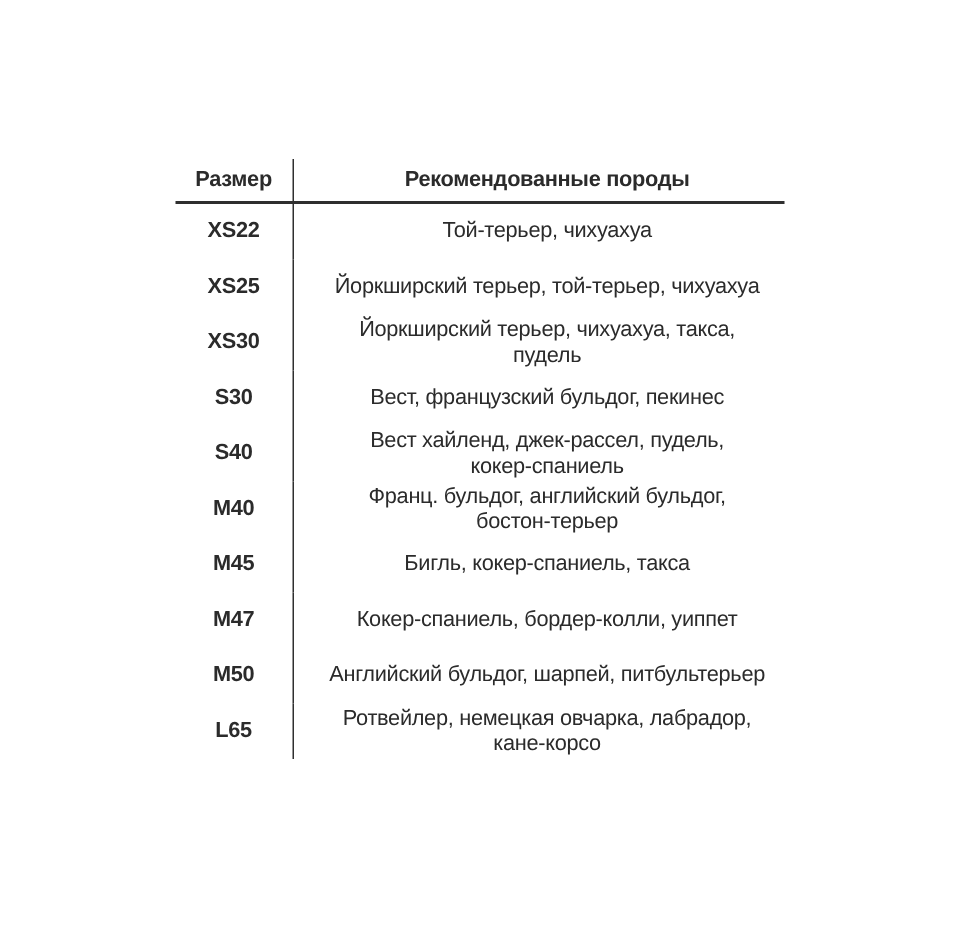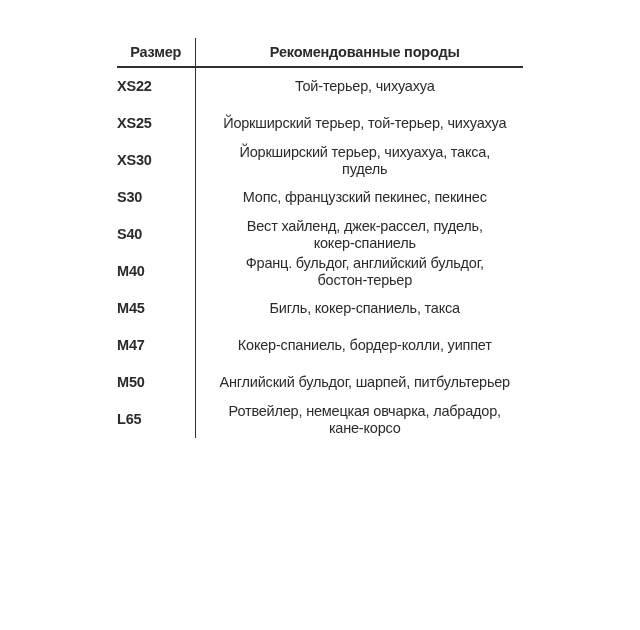--- a/index.html
+++ b/index.html
@@ -8,21 +8,21 @@
     background: #ffffff;
   }
   body {
     width: 640px;
     height: 630px;
     overflow: hidden;
     font-family: "Liberation Sans", sans-serif;
     color: #2b2b2b;
   }
   .size-table {
-    margin: 38px auto 0 auto;
+    margin: 106px auto 0 auto;
     border-collapse: collapse;
     table-layout: fixed;
     width: 406px;
   }
   .size-table col.c-size   { width: 78px; }
   .size-table col.c-breeds { width: 328px; }
 
   .size-table thead th {
     height: 28px;
     vertical-align: middle;
@@ -43,20 +43,21 @@
 
   .size-table tbody td {
     height: 37px;
     vertical-align: middle;
     font-size: 14.5px;
     line-height: 16.5px;
     letter-spacing: -0.2px;
     padding: 0;
   }
   .size-table tbody td.size-cell {
+    text-align: center;
     font-weight: 700;
     border-right: 1.5px solid #2f2f2f;
   }
   .size-table tbody td.breeds-cell {
     text-align: center;
     padding-left: 11px;
     white-space: pre-line;
   }
 </style>
 </head>
@@ -82,21 +83,21 @@
         <td class="size-cell">XS25</td>
         <td class="breeds-cell">Йоркширский терьер, той-терьер, чихуахуа</td>
       </tr>
       <tr>
         <td class="size-cell">XS30</td>
         <td class="breeds-cell">Йоркширский терьер, чихуахуа, такса,
 пудель</td>
       </tr>
       <tr>
         <td class="size-cell">S30</td>
-        <td class="breeds-cell">Мопс, французский пекинес, пекинес</td>
+        <td class="breeds-cell">Вест, французский бульдог, пекинес</td>
       </tr>
       <tr>
         <td class="size-cell">S40</td>
         <td class="breeds-cell">Вест хайленд, джек-рассел, пудель,
 кокер-спаниель</td>
       </tr>
       <tr>
         <td class="size-cell">M40</td>
         <td class="breeds-cell">Франц. бульдог, английский бульдог,
 бостон-терьер</td>

